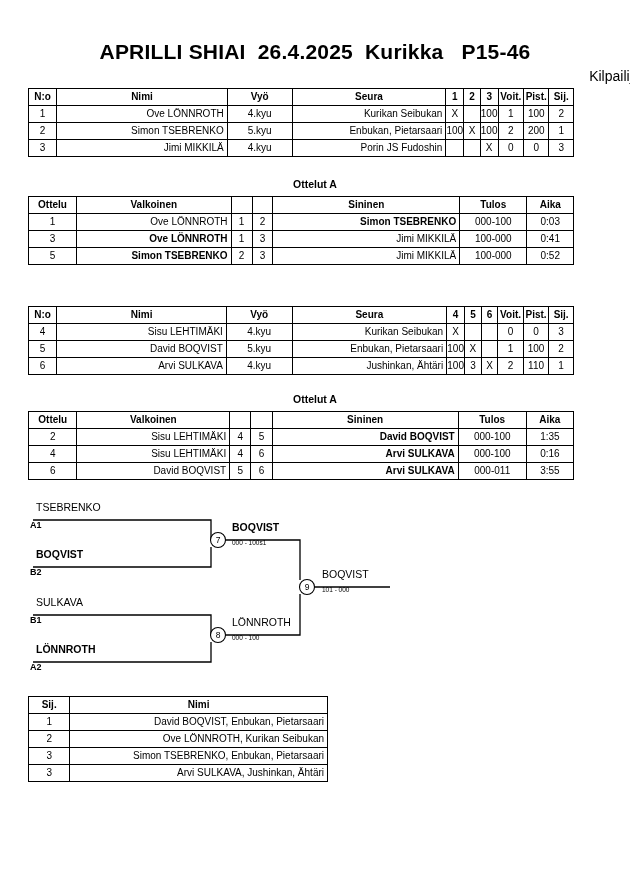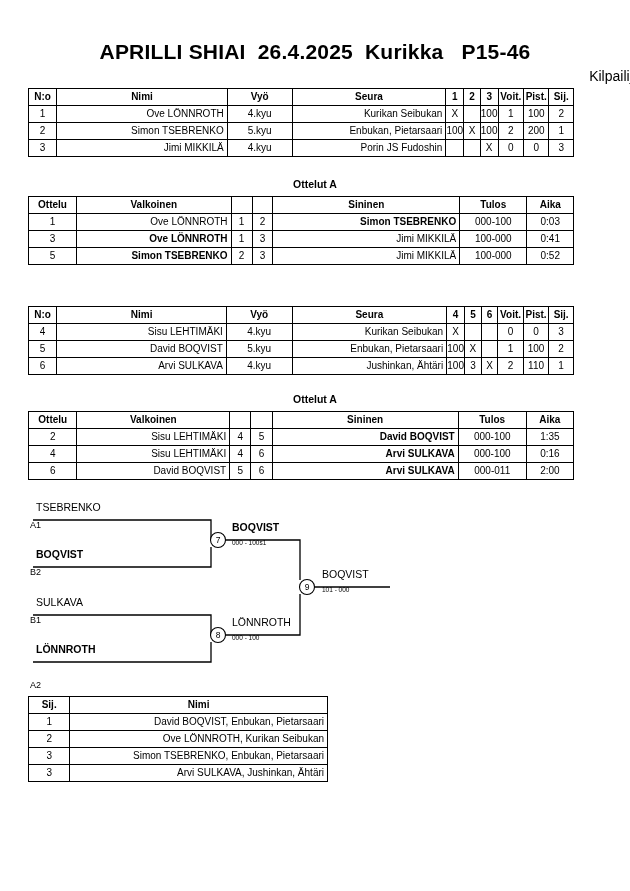--- a/index.html
+++ b/index.html
@@ -44,21 +44,21 @@
   .standings td.num, .standings th.num{width:17px;text-align:center;padding:0;}
   .standings th.res, .standings td.res{width:25px;text-align:center;padding:0;}
 
   
   .bracket{position:absolute;left:0;top:495px;width:630px;height:185px;}
   .bracket svg{display:block;}
   .bk-label{
     position:absolute;font-size:10.5px;white-space:nowrap;
   }
   .bk-label.bold{font-weight:bold;}
-  .bk-seed{position:absolute;font-size:9px;white-space:nowrap;}
+  .bk-seed{position:absolute;font-size:9px;white-space:nowrap;font-weight:bold;}
   .bk-score{position:absolute;font-size:6.5px;white-space:nowrap;}
   .bk-num{
     position:absolute;font-size:8.5px;text-align:center;
     width:14px;height:14px;line-height:14px;
   }
 </style>
 </head>
 <body>
 
 <div class="page">
@@ -254,21 +254,21 @@
         <td class="c">000-100</td>
         <td class="c">0:16</td>
       </tr>
       <tr>
         <td class="c">6</td>
         <td class="l">David BOQVIST</td>
         <td class="c">5</td>
         <td class="c">6</td>
         <td class="l b">Arvi SULKAVA</td>
         <td class="c">000-011</td>
-        <td class="c">2:00</td>
+        <td class="c">3:55</td>
       </tr>
     </tbody>
   </table>
 
   <div class="bracket">
     <svg width="630" height="185" viewBox="0 0 630 185">
       <g stroke="#000" stroke-width="1.3" fill="none">
 
         <path d="M33 25 L211 25 L211 45"></path>
 
@@ -295,21 +295,21 @@
     <div class="bk-seed" style="left:30px;top:25px;">A1</div>
     <div class="bk-label bold" style="left:36px;top:53px;">BOQVIST</div>
     <div class="bk-seed" style="left:30px;top:72px;">B2</div>
     <div class="bk-num" style="left:211px;top:38px;">7</div>
     <div class="bk-label bold" style="left:232px;top:26px;">BOQVIST</div>
     <div class="bk-score" style="left:232px;top:44px;">000 - 100s1</div>
 
     <div class="bk-label" style="left:36px;top:101px;">SULKAVA</div>
     <div class="bk-seed" style="left:30px;top:120px;">B1</div>
     <div class="bk-label bold" style="left:36px;top:148px;">LÖNNROTH</div>
-    <div class="bk-seed" style="left:30px;top:185px;">A2</div>
+    <div class="bk-seed" style="left:30px;top:167px;">A2</div>
     <div class="bk-num" style="left:211px;top:133px;">8</div>
     <div class="bk-label" style="left:232px;top:121px;">LÖNNROTH</div>
     <div class="bk-score" style="left:232px;top:139px;">000 - 100</div>
 
     <div class="bk-num" style="left:300px;top:85px;">9</div>
     <div class="bk-label" style="left:322px;top:73px;">BOQVIST</div>
     <div class="bk-score" style="left:322px;top:91px;">101 - 000</div>
   </div>
 
   <table class="framed" style="left:28px;top:696px;width:300px;">

